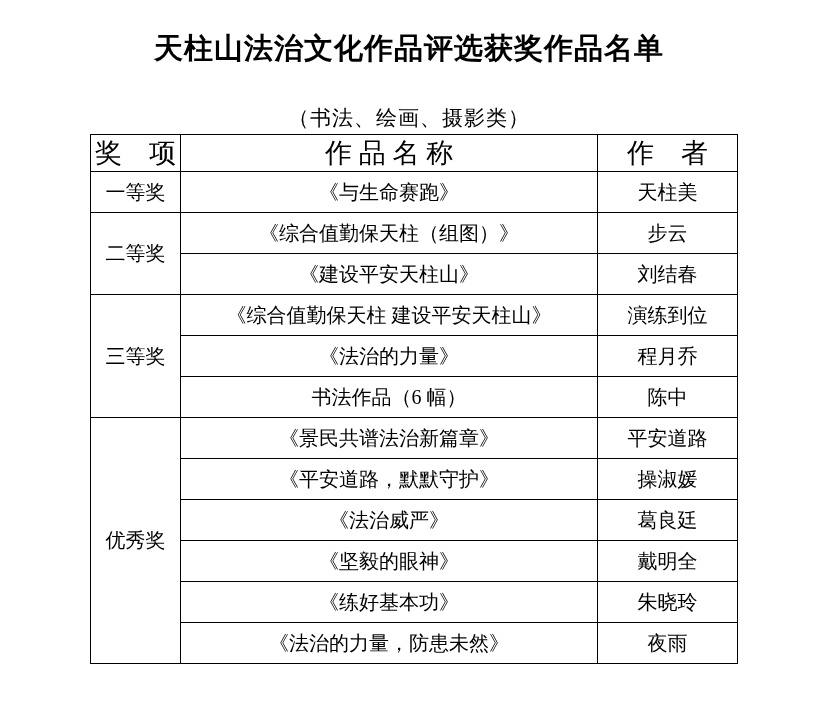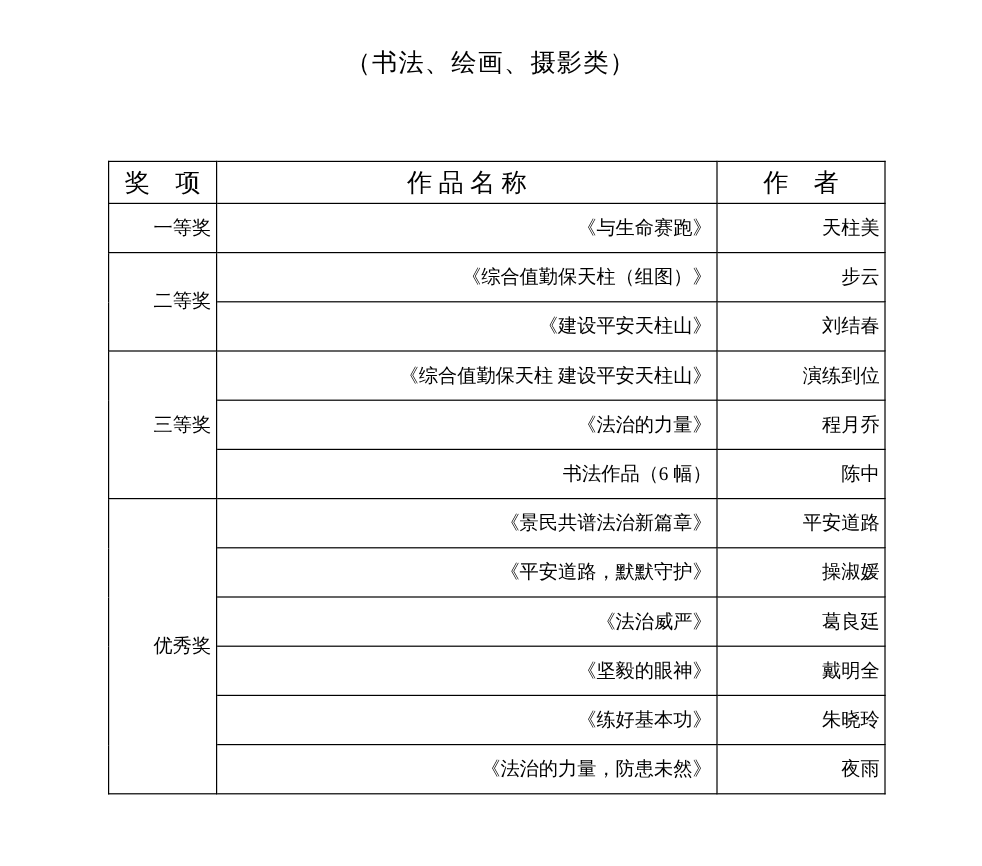--- a/index.html
+++ b/index.html
@@ -45,38 +45,38 @@
   table.award-table td {
     border: 1.5px solid #000000;
     text-align: center;
     vertical-align: middle;
     padding: 0 4px;
     overflow: hidden;
     white-space: nowrap;
   }
   table.award-table th {
     height: 34px;
-    font-size: 21px;
+    font-size: 27px;
     font-weight: normal;
   }
   table.award-table td {
     height: 40px;
-    font-size: 16px;
-    text-align: right;
+    font-size: 20px;
   }
   col.c-award  { width: 90px; }
   col.c-work   { width: 417px; }
   col.c-author { width: 140px; }
   td.award-cell { font-size: 21px; }
 </style>
 </head>
 <body>
 
 <div class="page">
 
+  <h1 class="doc-title">天柱山法治文化作品评选获奖作品名单</h1>
   <div class="doc-subtitle">（书法、绘画、摄影类）</div>
 
   <table class="award-table">
     <colgroup>
       <col class="c-award">
       <col class="c-work">
       <col class="c-author">
     </colgroup>
     <thead>
       <tr>

